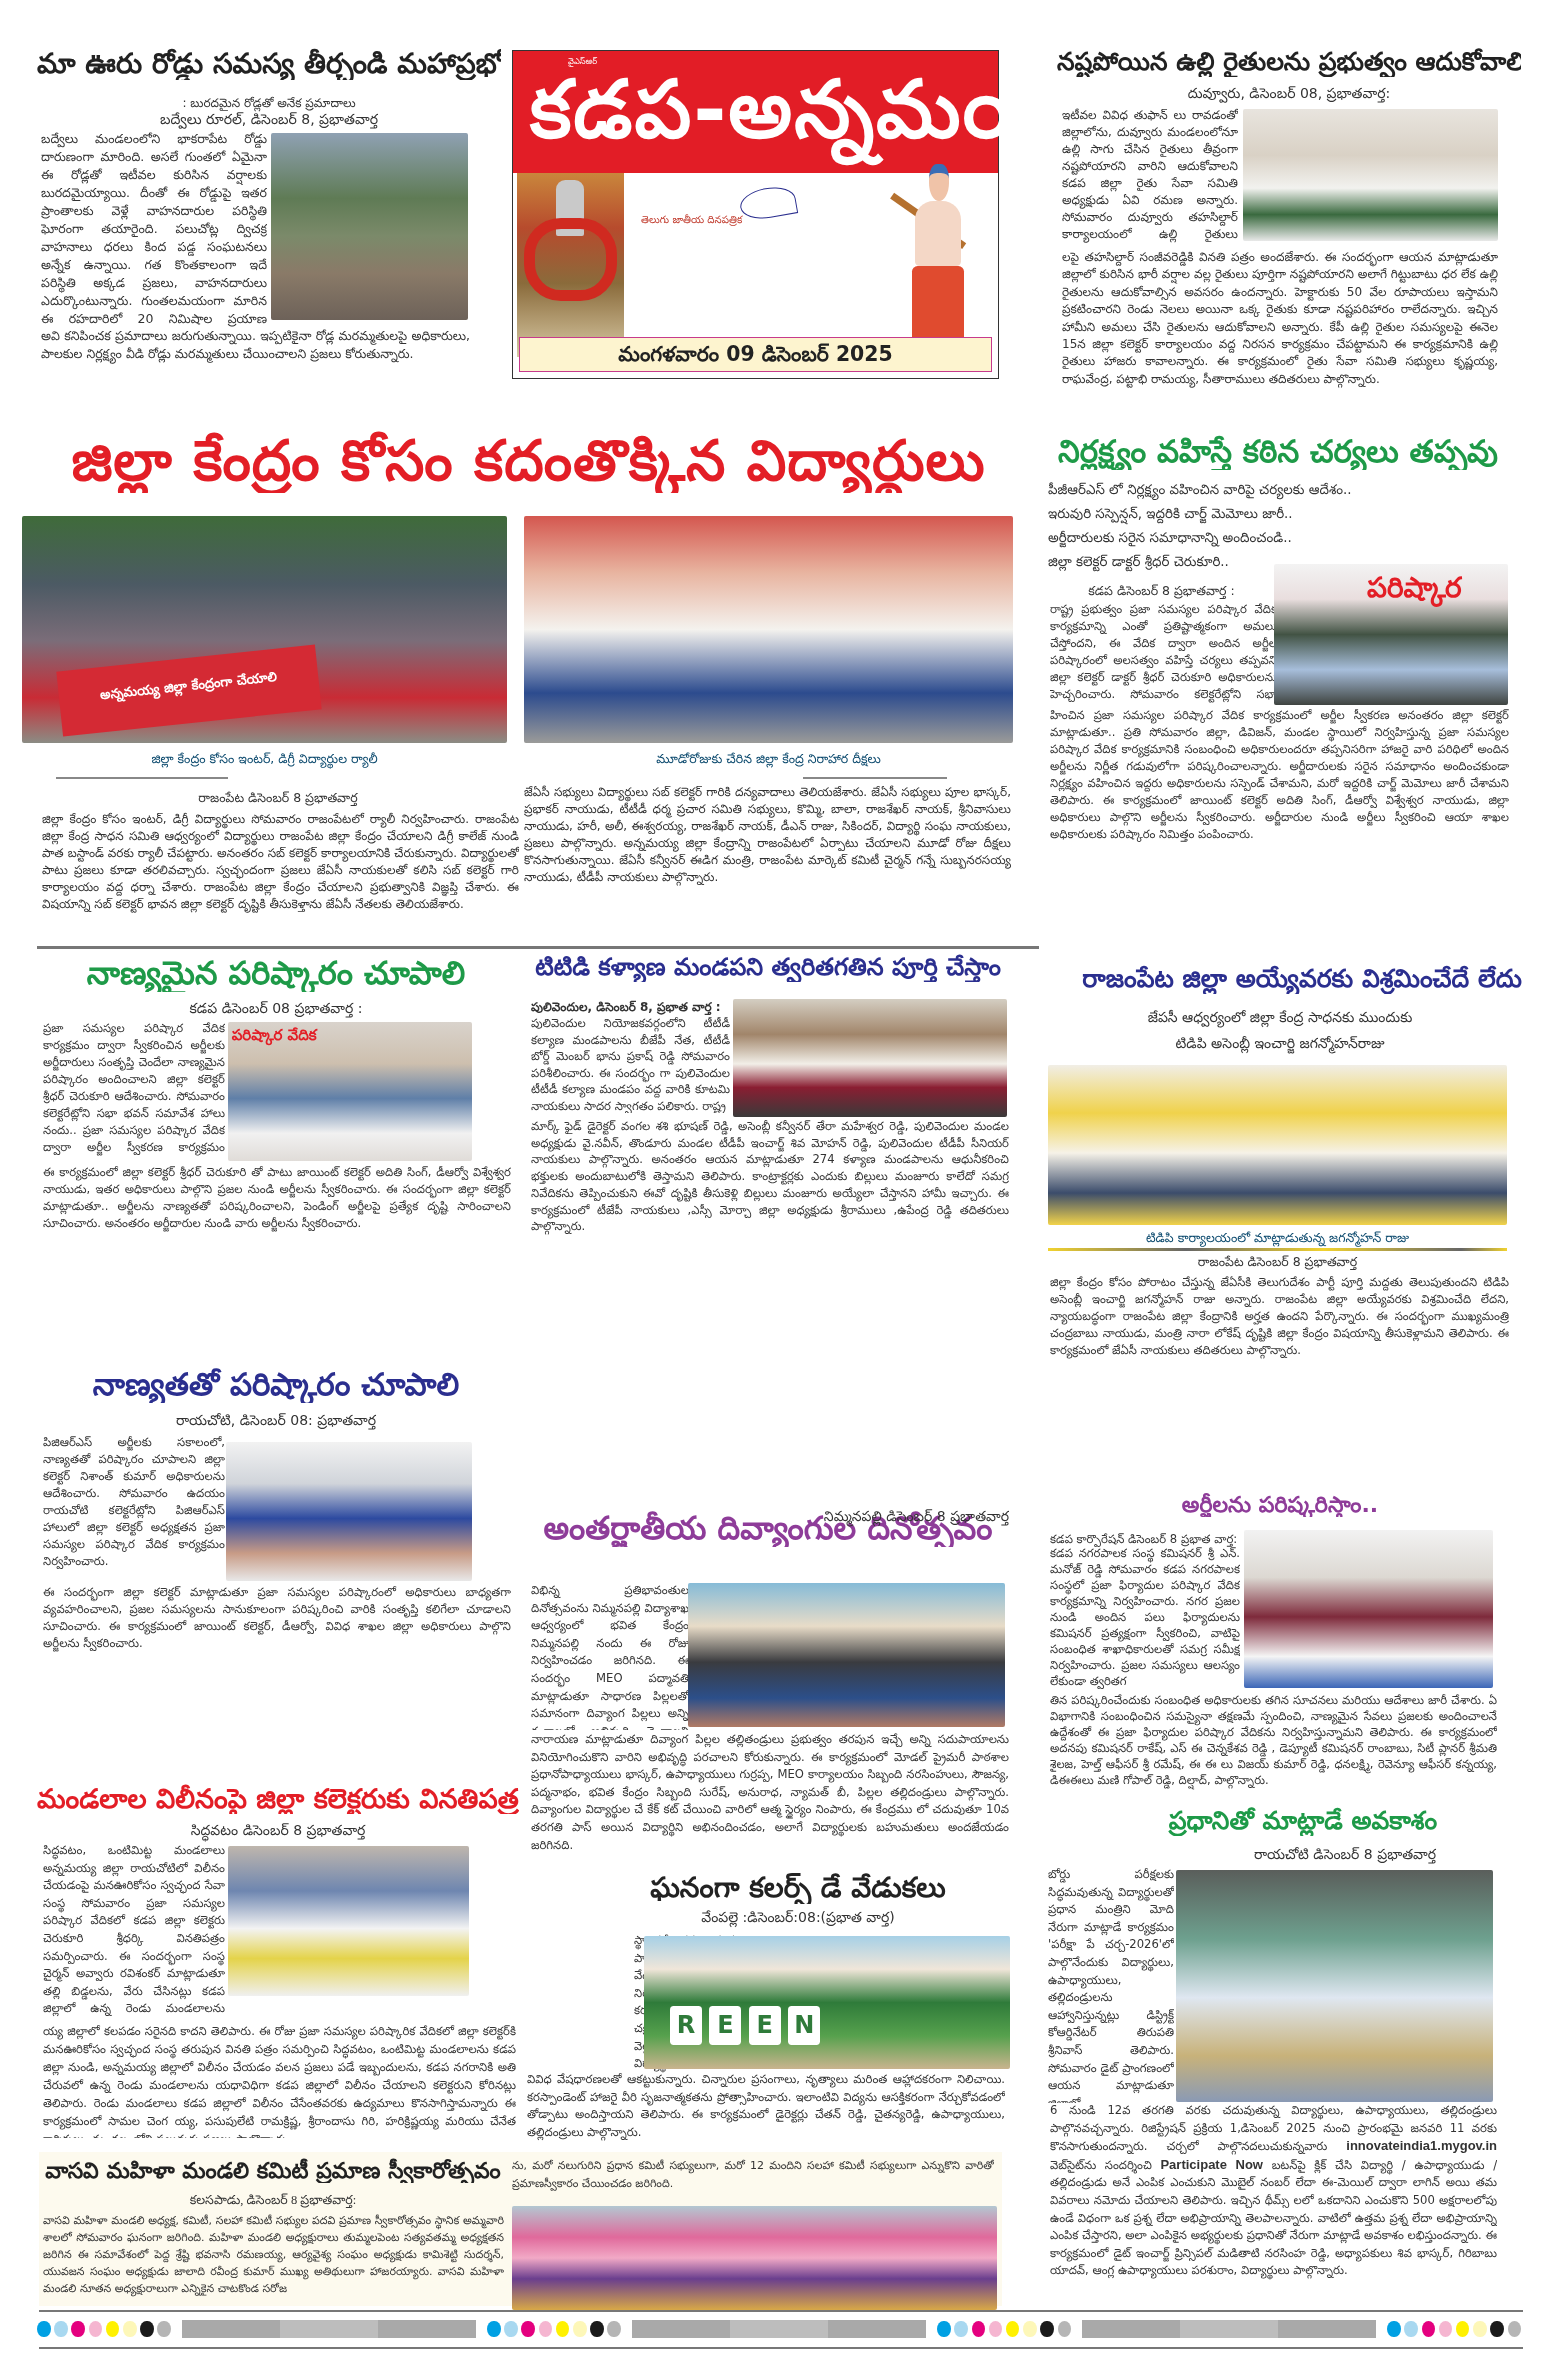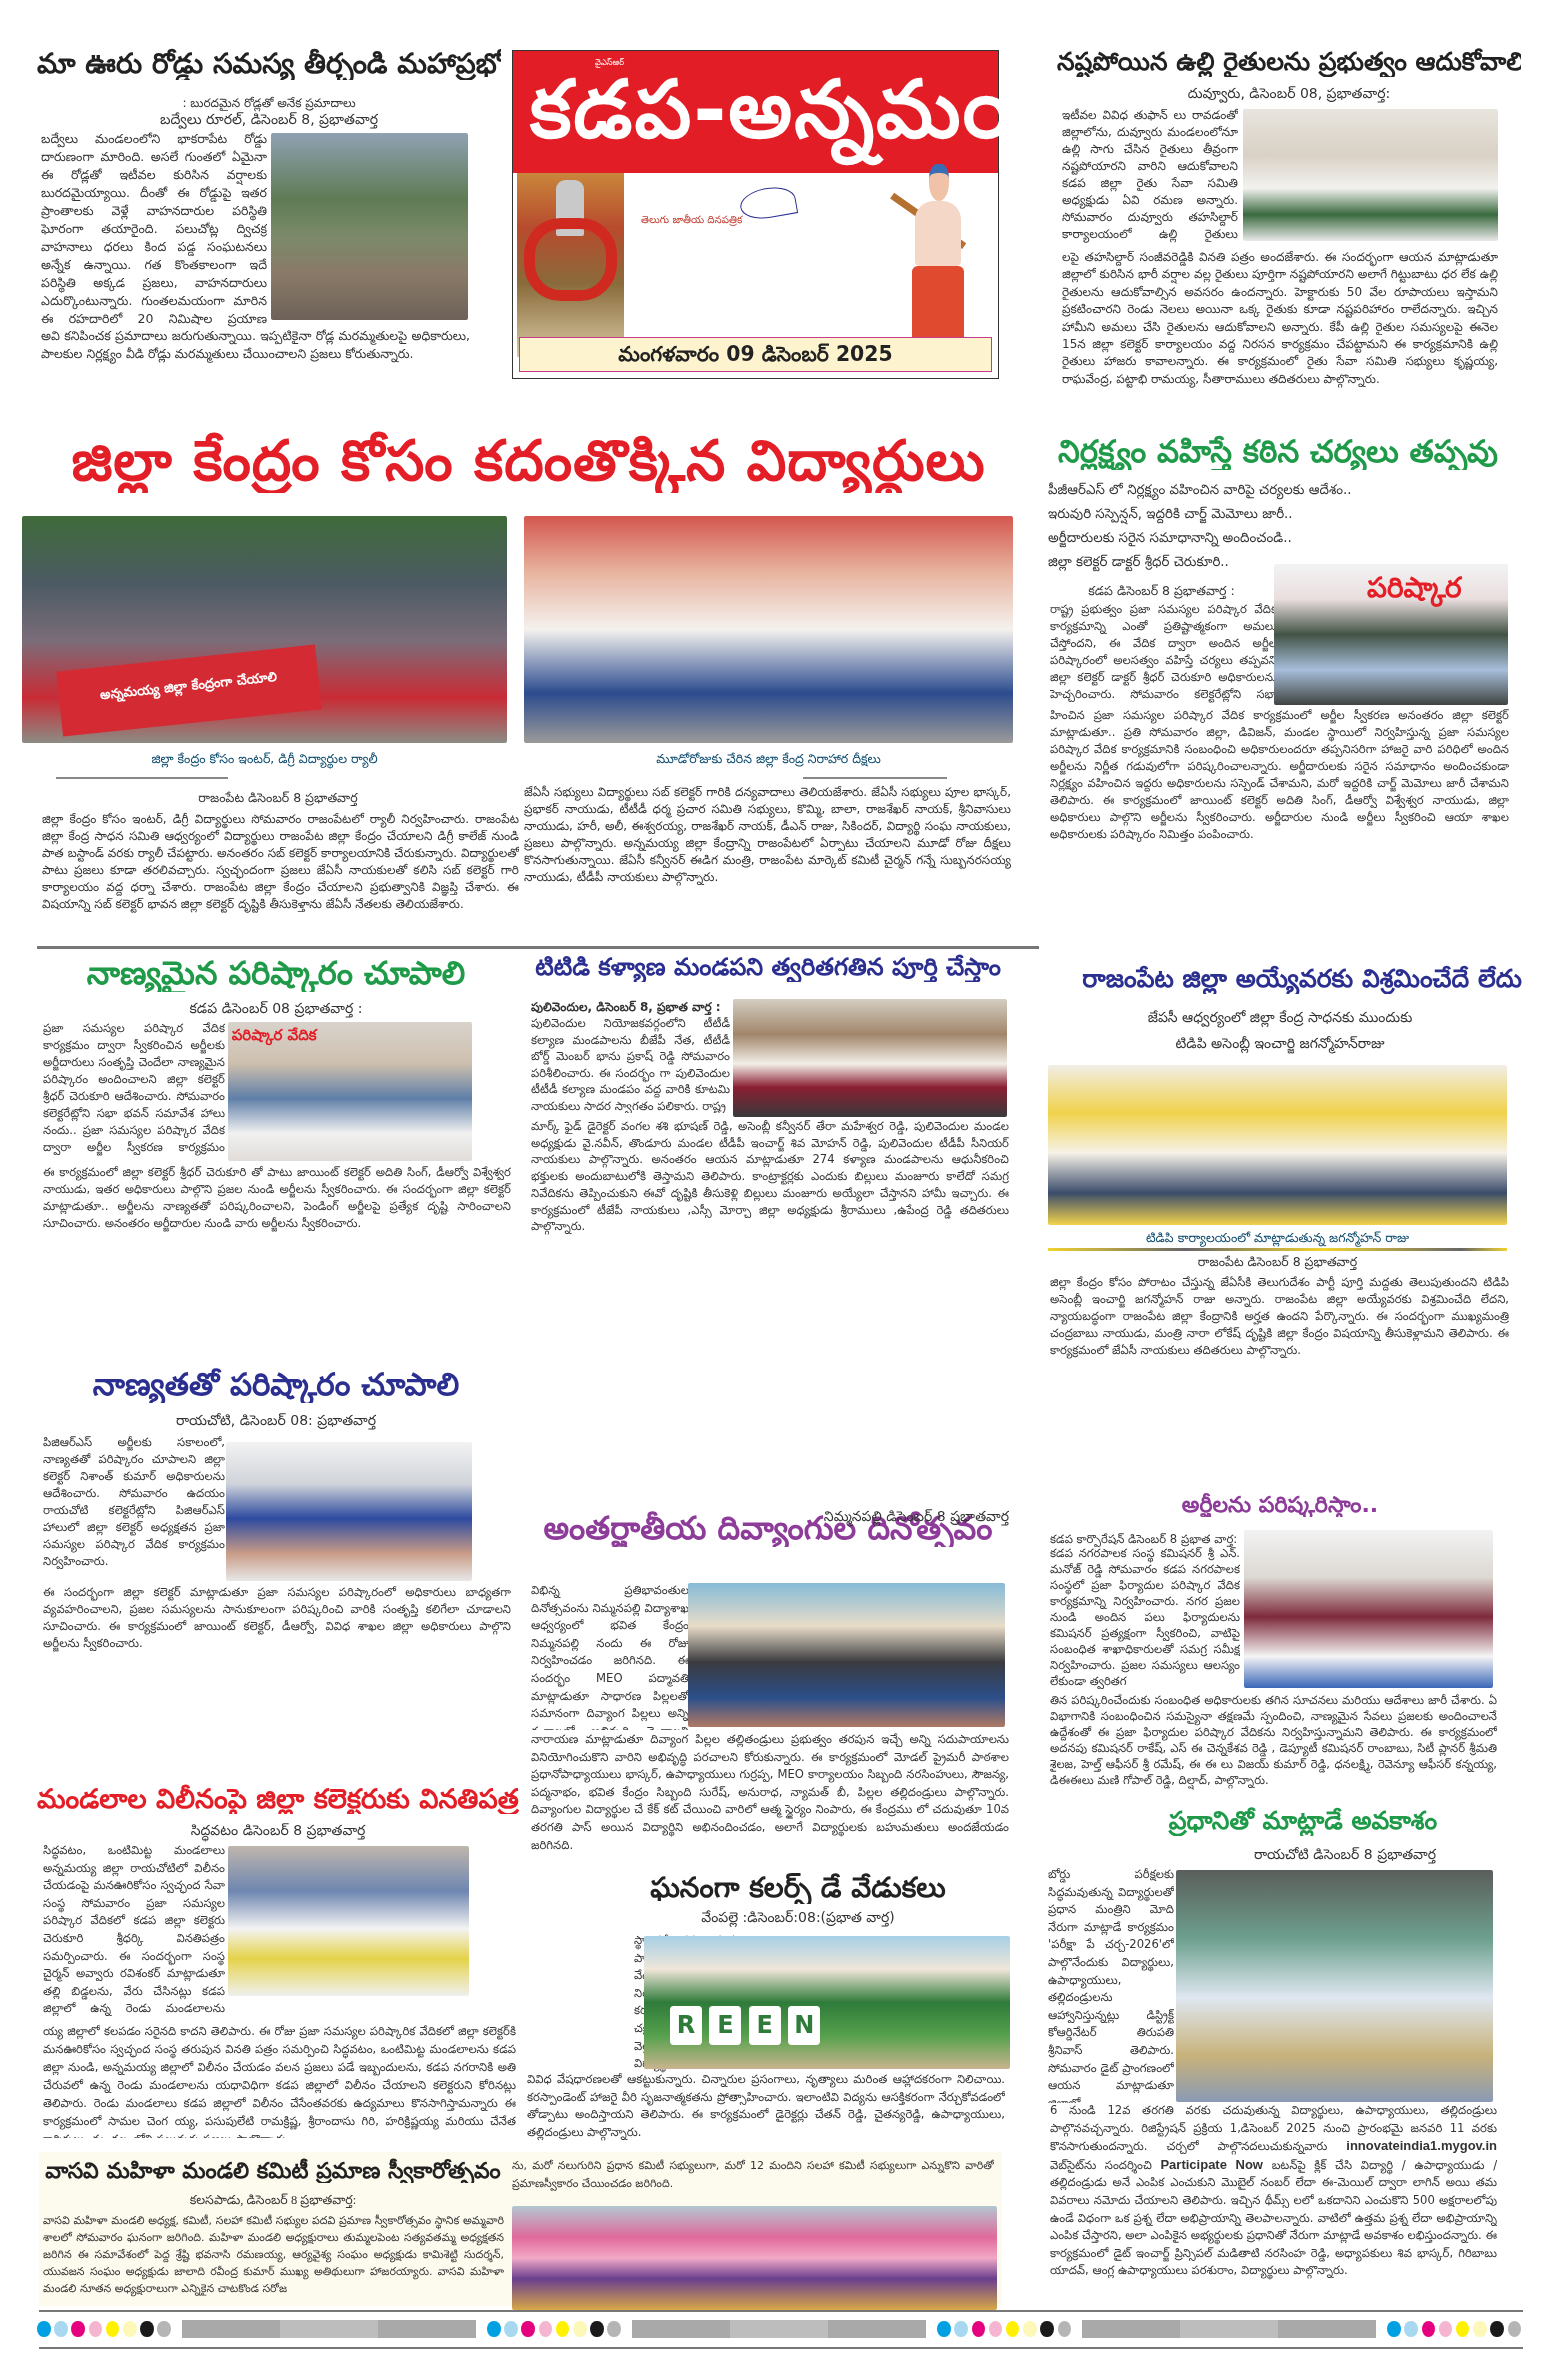--- a/index.html
+++ b/index.html
@@ -10,21 +10,21 @@
   .dateline { text-align: center; font-size: 14px; color: #333; white-space: nowrap; overflow: hidden; }
   .body { font-size: 13.4px; line-height: 21.3px; color: #333; text-align: justify; overflow: hidden; }
   .photo { overflow: hidden; border-radius: 1.9px; }
   .caption { font-size: 12.5px; text-align: center; color: #0c4a6e; white-space: nowrap; overflow: hidden; }
   .rule { height: 2.8px; background: #777; }
   .rule-thin { height: 1.9px; background: #888; }
 
   
   .mast { left: 512px; top: 50px; width: 487px; height: 329px; border: 0.9px solid #333; background: #fff; }
   .mast-red { position: absolute; left: 0; top: 0; width: 100%; height: 122px; background: #e21d26; }
-  .mast-small { position: absolute; left: 82px; top: 5.6px; font-size: 8.3px; color: #fff; }
+  .mast-small { position: absolute; left: 55px; top: 5.6px; font-size: 8.3px; color: #fff; font-family: Liberation Serif, serif; }
   .mast-title { position: absolute; left: 16.7px; top: 7.4px; right: 9.3px; font-size: 80px; font-weight: bold; color: #fff; letter-spacing: 1.9px; white-space: nowrap; line-height: 1.3; }
   .mast-deity { position: absolute; left: 3.7px; top: 122px; width: 107px; height: 184px; background: linear-gradient(180deg,#c9863c 0%,#b74b2d 30%,#8a6b3b 60%,#d8c9a4 100%); }
   .mast-deity .crown { position:absolute; left:39px; top:7.4px; width:28px; height:56px; background: #c9c9c9; border-radius: 9.3px 9.3px 1.9px 1.9px; }
   .mast-deity .garland { position:absolute; left:7.4px; top:45px; width:93px; height:83px; border-radius: 37px; border: 11px solid #d02a20; }
   .mast-tagline { position: absolute; left: 128px; top: 163px; font-size: 10.2px; color: #c0392b; white-space: nowrap; }
   .mast-varta { position: absolute; left: 111px; top: 148px; font-size: 139px; font-weight: bold; color: #2b2f8f; line-height: 1.1; letter-spacing: -5.6px; white-space: nowrap; }
   .mast-bird { position: absolute; left: 227px; top: 137px; width: 56px; height: 30px; border: 1.9px solid #2b2f8f; border-radius: 50% 50% 0 50%; transform: rotate(-10deg); }
   .mast-figure { position: absolute; right: 9.3px; top: 113px; width: 97px; height: 195px; }
   .mast-figure .head { position:absolute; left:37px; top:0; width:20.4px; height:37px; background:#f0c3a8; border-radius:40% 40% 50% 50%; border-top: 9.3px solid #3b6db5; }
   .mast-figure .torso { position:absolute; left:23px; top:37px; width:46px; height:65px; background:#f4d7c6; border-radius: 18.6px 18.6px 4.6px 4.6px; }

